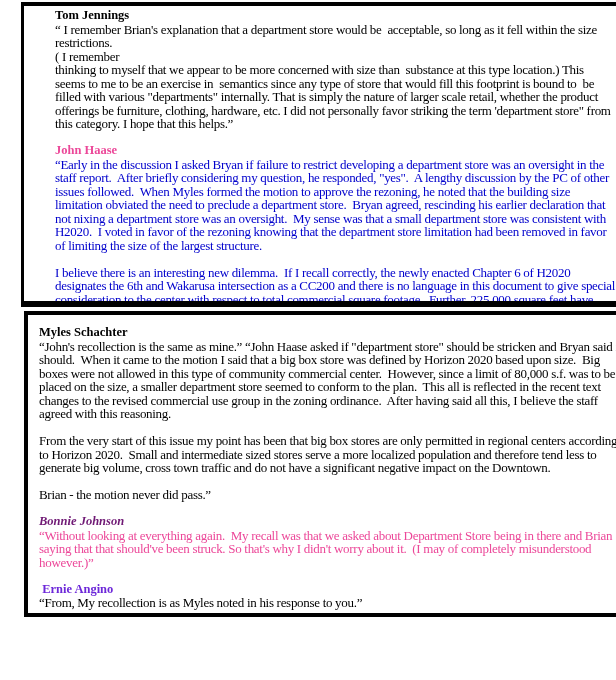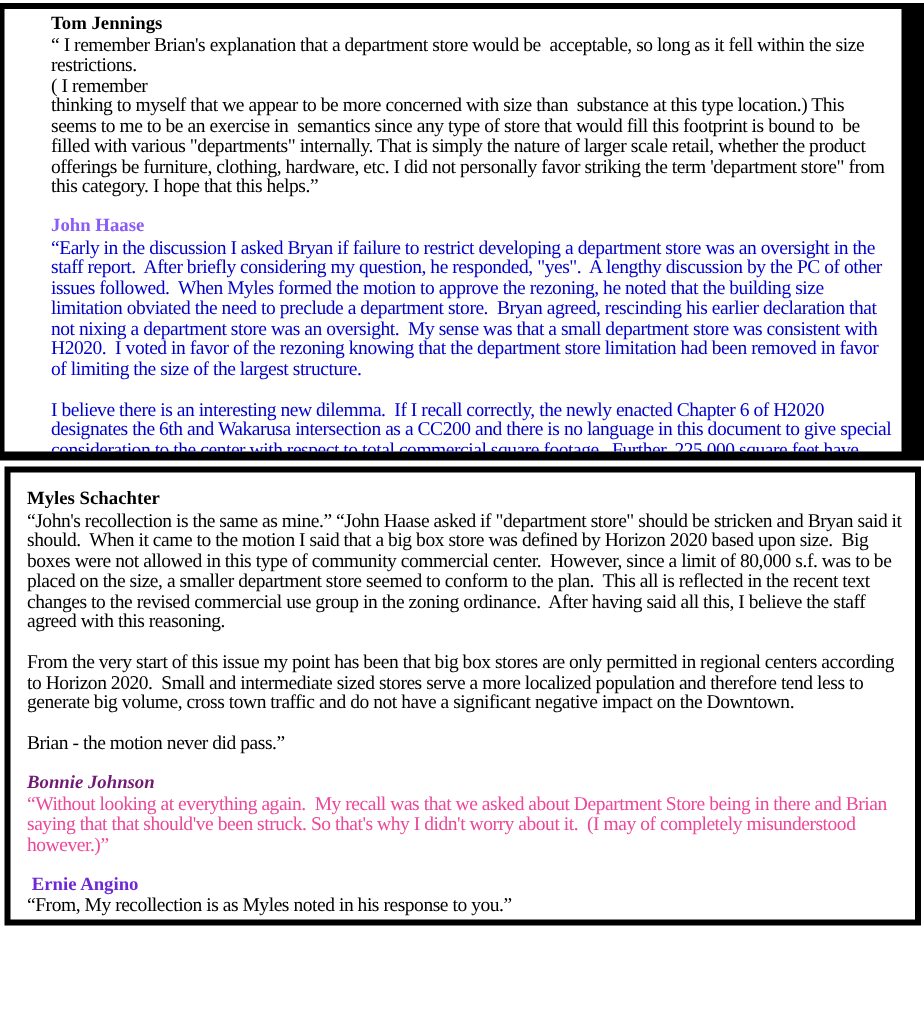--- a/index.html
+++ b/index.html
@@ -6,20 +6,21 @@
   body {
     width: 616px; height: 680px;
     background: #ffffff;
     font-family: "Liberation Serif", serif;
     position: relative;
     overflow: hidden;
   }
   .page {
     position: absolute; inset: 0;
     background: #ffffff;
+    margin-left: 21px;
   }
   .quote-box {
     position: absolute;
     box-sizing: border-box;
     background: #ffffff;
     border-style: solid;
     border-color: #000000;
     overflow: hidden;
   }
   #box-top {
@@ -57,21 +58,21 @@
 
 <div class="page">
   <div id="box-top" class="quote-box">
       <div>
         <div class="author" style="color: rgb(0, 0, 0);">Tom Jennings</div>
         <p class="para" style="color: rgb(0, 0, 0);">“ I remember Brian's explanation that a department store would be  acceptable, so long as it fell within the size restrictions.
 ( I remember
 thinking to myself that we appear to be more concerned with size than  substance at this type location.) This seems to me to be an exercise in  semantics since any type of store that would fill this footprint is bound to  be filled with various "departments" internally. That is simply the nature of larger scale retail, whether the product offerings be furniture, clothing, hardware, etc. I did not personally favor striking the term 'department store" from this category. I hope that this helps.”</p>
       </div>
       <div>
-        <div class="author" style="color: #8b5cf6;">John Haase</div>
+        <div class="author" style="color: #ec4899;">John Haase</div>
         <p class="para" style="color: rgb(0, 0, 204);">“Early in the discussion I asked Bryan if failure to restrict developing a department store was an oversight in the staff report.  After briefly considering my question, he responded, "yes".  A lengthy discussion by the PC of other issues followed.  When Myles formed the motion to approve the rezoning, he noted that the building size limitation obviated the need to preclude a department store.  Bryan agreed, rescinding his earlier declaration that not nixing a department store was an oversight.  My sense was that a small department store was consistent with H2020.  I voted in favor of the rezoning knowing that the department store limitation had been removed in favor of limiting the size of the largest structure.</p>
         <p class="para" style="color: rgb(0, 0, 204);">I believe there is an interesting new dilemma.  If I recall correctly, the newly enacted Chapter 6 of H2020 designates the 6th and Wakarusa intersection as a CC200 and there is no language in this document to give special consideration to the center with respect to total commercial square footage.  Further, 225,000 square feet have already been built.  To remain consistent with the comprehensive plan, the northwest corner should be rezoned to eliminate all commercial use.</p>
       </div>
     </div>
   <div id="box-bottom" class="quote-box">
       <div>
         <div class="author" style="color: rgb(0, 0, 0);">Myles Schachter</div>
         <p class="para" style="color: rgb(0, 0, 0);">“John's recollection is the same as mine.” “John Haase asked if "department store" should be stricken and Bryan said it should.  When it came to the motion I said that a big box store was defined by Horizon 2020 based upon size.  Big boxes were not allowed in this type of community commercial center.  However, since a limit of 80,000 s.f. was to be placed on the size, a smaller department store seemed to conform to the plan.  This all is reflected in the recent text changes to the revised commercial use group in the zoning ordinance.  After having said all this, I believe the staff agreed with this reasoning.</p>
         <p class="para" style="color: rgb(0, 0, 0);">From the very start of this issue my point has been that big box stores are only permitted in regional centers according to Horizon 2020.  Small and intermediate sized stores serve a more localized population and therefore tend less to generate big volume, cross town traffic and do not have a significant negative impact on the Downtown.</p>
         <p class="para" style="color: rgb(0, 0, 0);">Brian - the motion never did pass.”</p>

